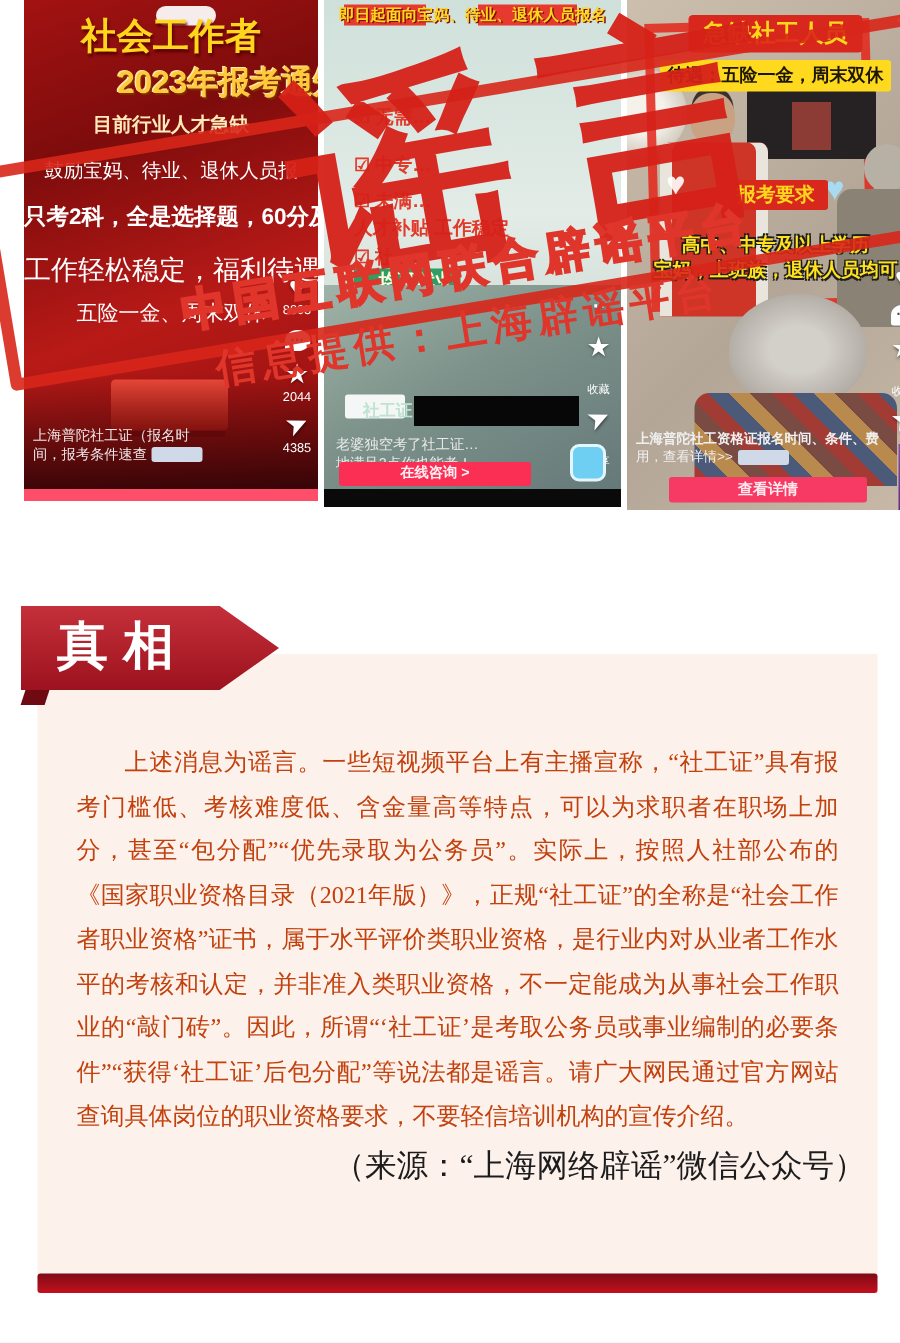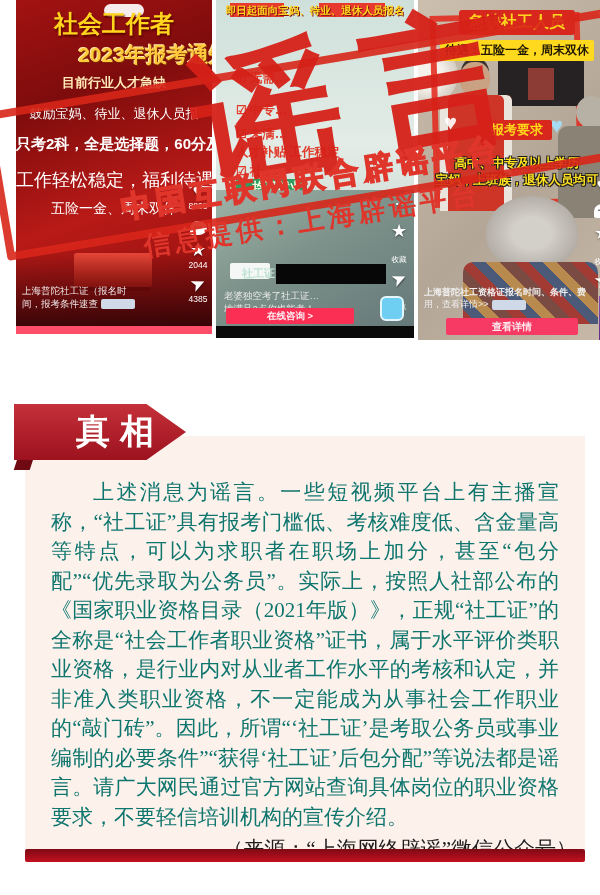--- a/index.html
+++ b/index.html
@@ -108,31 +108,31 @@
   .stamp-text { position:absolute; left:120px; top:22px; width:460px; text-align:center; line-height:1;
     font-size:148px; font-weight:bold; letter-spacing:26px; color:rgba(213,33,24,.95);
     transform:rotate(-10deg); font-family:"DejaVu Sans", sans-serif; }
   .wm1 { position:absolute; left:103px; top:158px; font-size:30px; font-weight:bold; letter-spacing:5px;
     color:rgba(223,53,42,.22); -webkit-text-stroke:1.6px #df352a; transform:rotate(-9deg); white-space:nowrap; }
   .wm2 { position:absolute; left:126px; top:202px; font-size:27px; font-weight:bold; letter-spacing:4px;
     color:#df352a; transform:rotate(-9deg); white-space:nowrap; }
 
   
   .truth-box { position:absolute; left:25px; top:436px; width:560px; height:426px; background:#fdf1ec; }
-  .truth-para { padding:42px 26px 0 26px; font-family:"Liberation Serif","DejaVu Serif",serif;
-    font-size:21px; line-height:29.5px; color:#0f766e; text-align:justify; text-indent:2em; }
+  .truth-para { padding:58px 26px 0 26px; font-family:"Liberation Serif","DejaVu Serif",serif;
+    font-size:16px; line-height:29.5px; color:#c2410c; text-align:justify; text-indent:2em; }
   .truth-source { margin-top:3px; padding-right:8px; text-align:right; font-family:"Liberation Serif","DejaVu Serif",serif;
     font-size:21px; color:#1c1c1c; }
   .truth-bar { position:absolute; left:0; right:0; bottom:0; height:13px; border-radius:2px;
     background:linear-gradient(#7e0a14,#c3101f); }
   .truth-banner { position:absolute; left:14px; top:404px; width:172px; height:56px; z-index:4;
     background:linear-gradient(180deg,#c5303a,#9c121e);
     clip-path:polygon(0 0, 77% 0, 100% 50%, 77% 100%, 0 100%); }
-  .truth-banner span { display:block; padding-left:40px; line-height:56px; font-size:34px; letter-spacing:10px;
-    font-weight:bold; color:#ffffff; font-family:"Liberation Serif","DejaVu Serif",serif;text-align:center; }
+  .truth-banner span { display:block; padding-left:24px; line-height:56px; font-size:34px; letter-spacing:10px;
+    font-weight:bold; color:#ffffff; font-family:"Liberation Serif","DejaVu Serif",serif; }
   .truth-fold { position:absolute; left:16px; top:456px; width:16px; height:14px; background:#6f0a12;
     transform:skewX(-18deg); z-index:3; }
 </style>
 </head>
 <body>
 
 <div class="page">
 
   <div class="collage">
 

